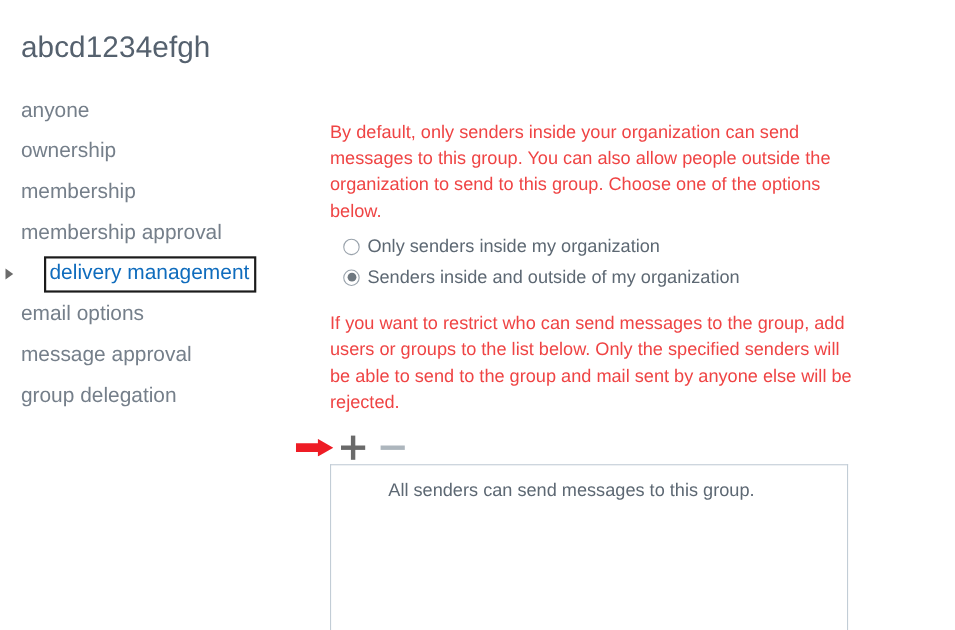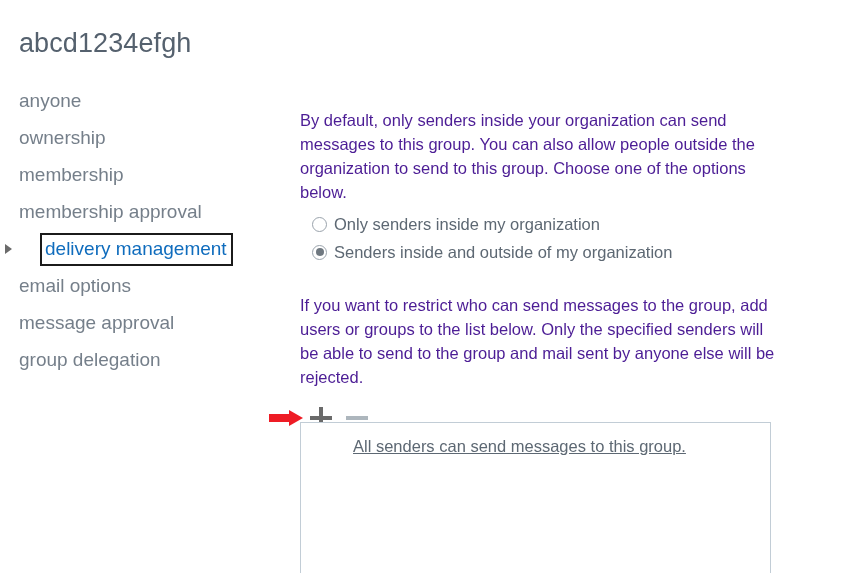--- a/index.html
+++ b/index.html
@@ -73,26 +73,26 @@
   
   .main {
     position: absolute;
     left: 300px;
     top: 108px;
     width: 480px;
   }
   .para {
     font-size: 16.5px;
     font-weight: 400;
-    color: #4c1d95;
+    color: #ef4444;
     line-height: 24px;
     margin: 0;
   }
   .para-2 {
-    margin-top: 27px;
+    margin-top: 16px;
   }
 
   
   .radio-group {
     margin-top: 6px;
     padding-left: 12px;
   }
   .radio-row {
     display: flex;
     align-items: center;
@@ -183,21 +183,20 @@
     border: 1px solid #c2cdd6;
     border-bottom: none;
     background: #ffffff;
     box-sizing: border-box;
   }
   .listbox-empty {
     font-size: 16.5px;
     color: #5d6873;
     padding: 14px 0 0 52px;
     white-space: nowrap;
-    text-decoration: underline;
   }
 </style>
 </head>
 <body>
 
 <div class="page-title">abcd1234efgh</div>
 
 <nav class="nav">
 
   <div class="nav-item">

